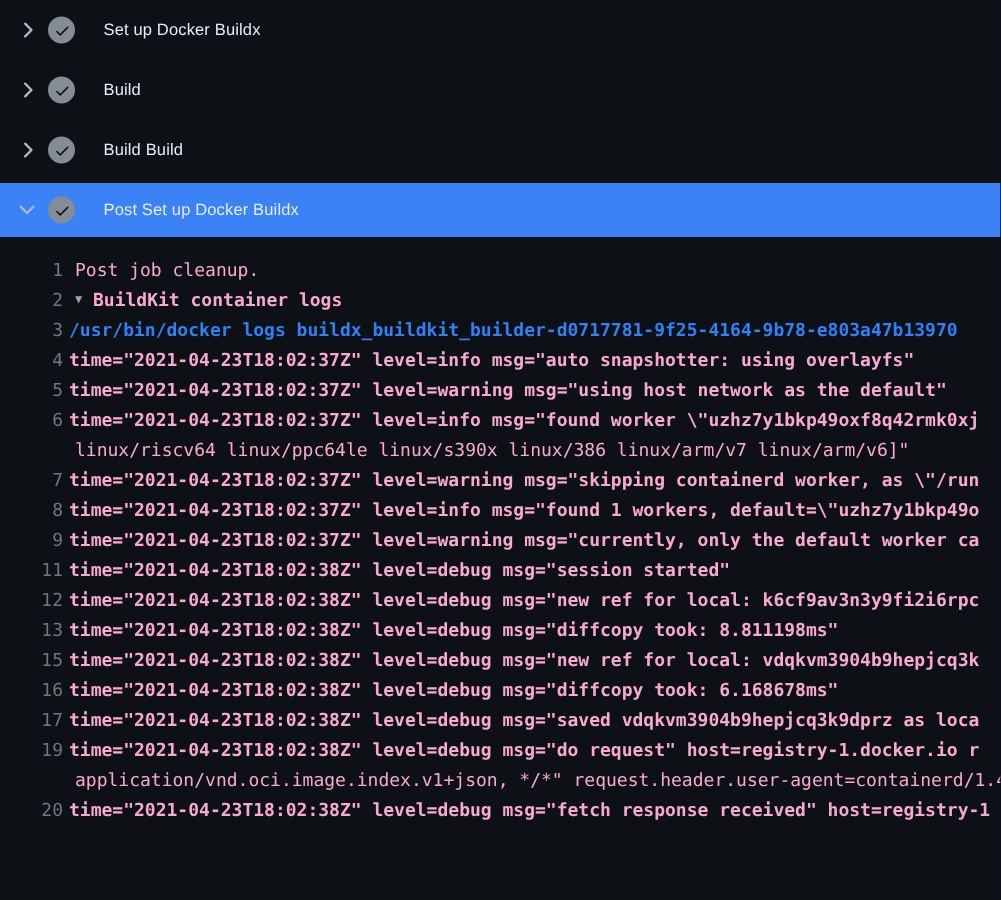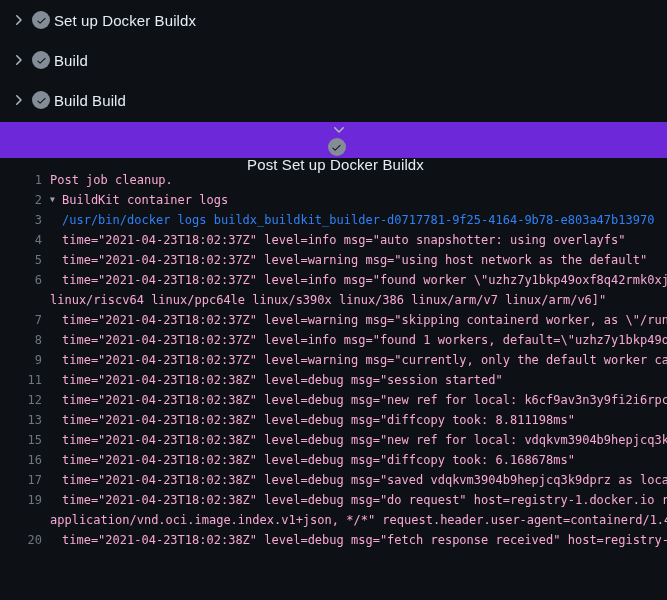--- a/index.html
+++ b/index.html
@@ -11,40 +11,40 @@
   }
   .steps { width: 667px; }
   .step-row {
     height: 40px;
     display: flex;
     align-items: center;
     padding: 2px 0;
     cursor: pointer;
     background-clip: content-box;
   }
-  .step-row.expanded { background-color: #6d28d9; flex-direction: column; }
+  .step-row.expanded { background-color: #3b82f6; }
   .step-chevron {
     width: 16px; height: 16px;
     margin-left: 10px;
     flex: 0 0 16px;
     display: flex; align-items: center; justify-content: center;
   }
   .step-chevron svg { fill: #b0b8c1; width: 16px; height: 16px; }
   .step-check {
     width: 18px; height: 18px;
     margin-left: 6px;
     flex: 0 0 18px;
     border-radius: 50%;
     background: #848d97;
     display: flex; align-items: center; justify-content: center;
   }
   .step-check svg { fill: #0d1116; width: 11px; height: 11px; }
   .step-label {
-    margin-left: 4px;
-    font-size: 15px;
+    margin-left: 19px;
+    font-size: 11px;
     color: #e6edf3;
     letter-spacing: 0.1px;
   }
   .log {
     padding-top: 10px;
     width: 667px;
     font-family: "DejaVu Sans Mono", "Liberation Mono", monospace;
     font-size: 12px;
   }
   .log-row {
@@ -56,23 +56,23 @@
   }
   .log-num {
     flex: 0 0 42px;
     width: 42px;
     text-align: right;
     color: #6e7681;
     cursor: pointer;
   }
   .log-text { color: #f9a8d4; }
   .log-row.indent0 .log-text { margin-left: 8px; }
-  .log-row.indent1 .log-text { margin-left: 20px; }
+  .log-row.indent1 .log-text { margin-left: 4px; font-weight: bold; }
   .log-row.kind-command .log-text { color: #2f81f7; }
-  .log-row.kind-group .log-text { margin-left: 0; cursor: pointer; }
+  .log-row.kind-group .log-text { margin-left: 0; cursor: pointer; font-weight: bold; }
   .group-marker {
     display: inline-block;
     width: 12px;
     margin-left: 8px;
     color: #9aa4ae;
     font-size: 8px;
     cursor: pointer;
   }
 </style>
 </head>

